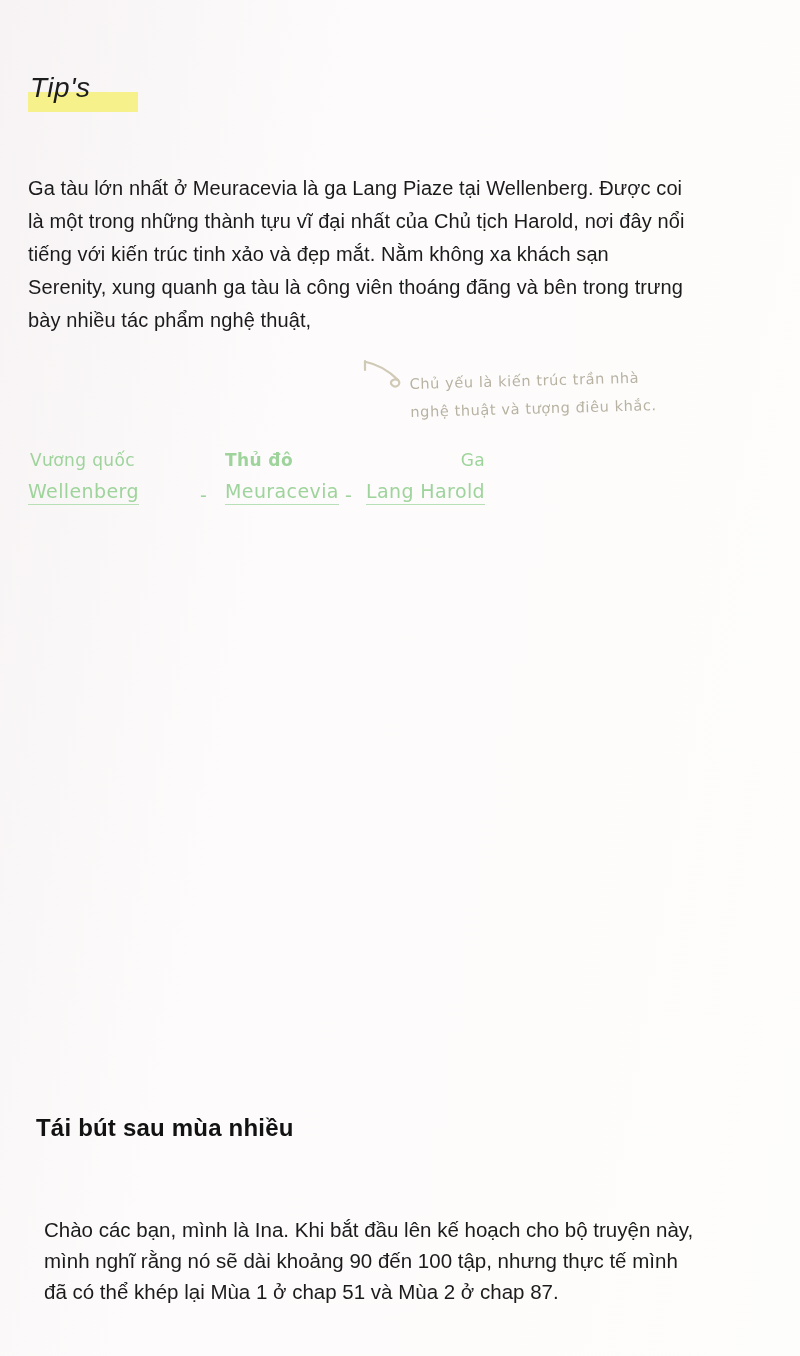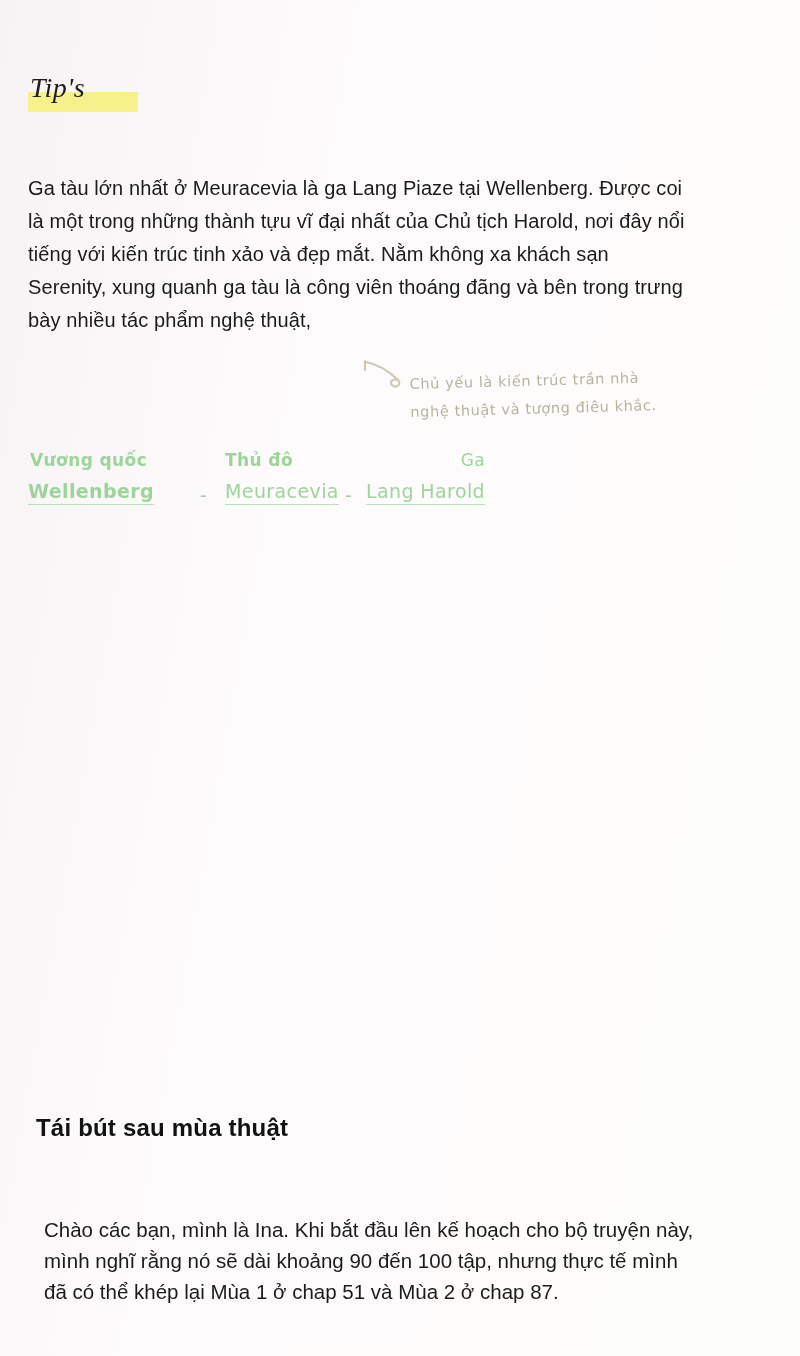--- a/index.html
+++ b/index.html
@@ -33,21 +33,21 @@
     left: 0;
     top: 20px;
     width: 110px;
     height: 20px;
     background: #f6f18a;
   }
   .tips-text {
     position: absolute;
     left: 2px;
     top: 0;
-    font-family: Liberation Serif, serif;
+    font-family: Liberation Sans, sans-serif;
     font-style: italic;
     font-size: 28px;
     color: #1d1d1d;
     letter-spacing: 0.5px;
   }
 
   
   .body-para {
     position: absolute;
     left: 28px;
@@ -108,21 +108,21 @@
   }
   .route .bottom::after {
     content: "";
     position: absolute;
     left: 0;
     right: 0;
     bottom: -3px;
     height: 1.5px;
     background: #b8e0b6;
   }
-  .col-1 { left: 0; top: 6px; font-weight: bold; }
+  .col-1 { left: 0; top: 6px; }
   .col-1 .top { margin-left: 2px; }
   .col-2 { left: 197px; top: 6px; }
   .col-2 .top { margin-left: 0px; font-weight: bold; }
   .col-3 { left: 338px; top: 6px; }
   .col-3 .top { margin-left: 28px; text-align: right; }
   .dash {
     position: absolute;
     font-size: 19px;
     color: #9ed49c;
     top: 40px;
@@ -185,16 +185,16 @@
       <span class="top">Thủ đô</span>
       <span class="bottom">Meuracevia</span>
     </div>
     <div class="dash dash-2">-</div>
     <div class="col col-3">
       <span class="top">Ga</span>
       <span class="bottom">Lang Harold</span>
     </div>
   </div>
 
-  <div class="ps-title">Tái bút sau mùa thuật</div>
+  <div class="ps-title">Tái bút sau mùa nhiều</div>
   <div class="ps-body">Chào các bạn, mình là Ina. Khi bắt đầu lên kế hoạch cho bộ truyện này, mình nghĩ rằng nó sẽ dài khoảng 90 đến 100 tập, nhưng thực tế mình đã có thể khép lại Mùa 1 ở chap 51 và Mùa 2 ở chap 87.</div>
 
 </div>
 
 </body></html>

